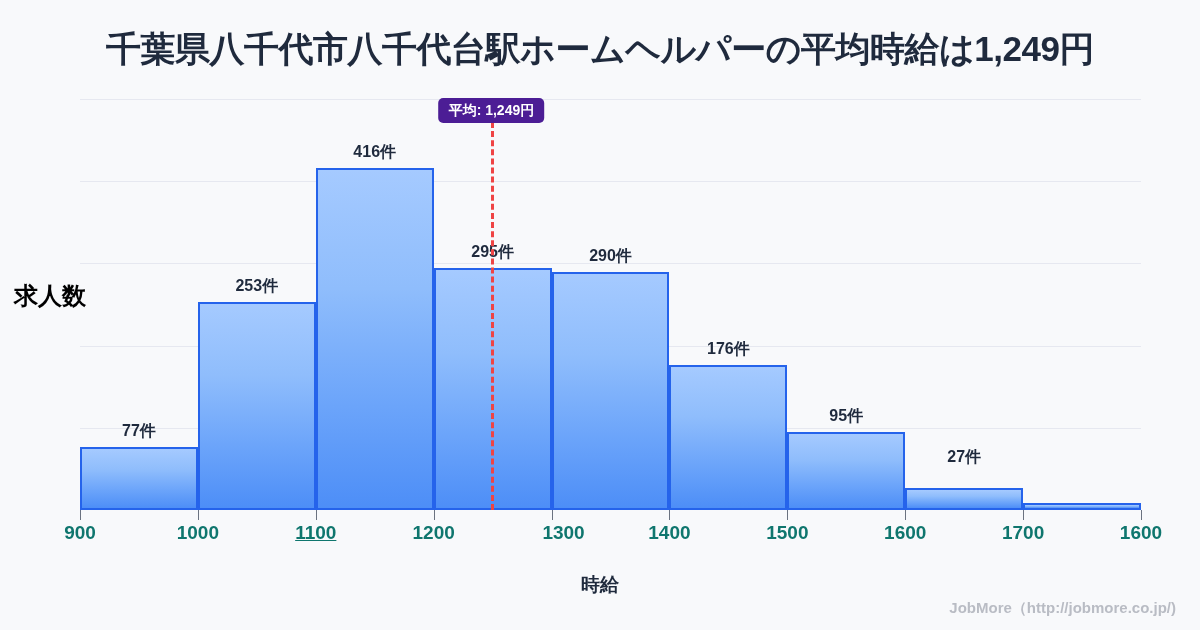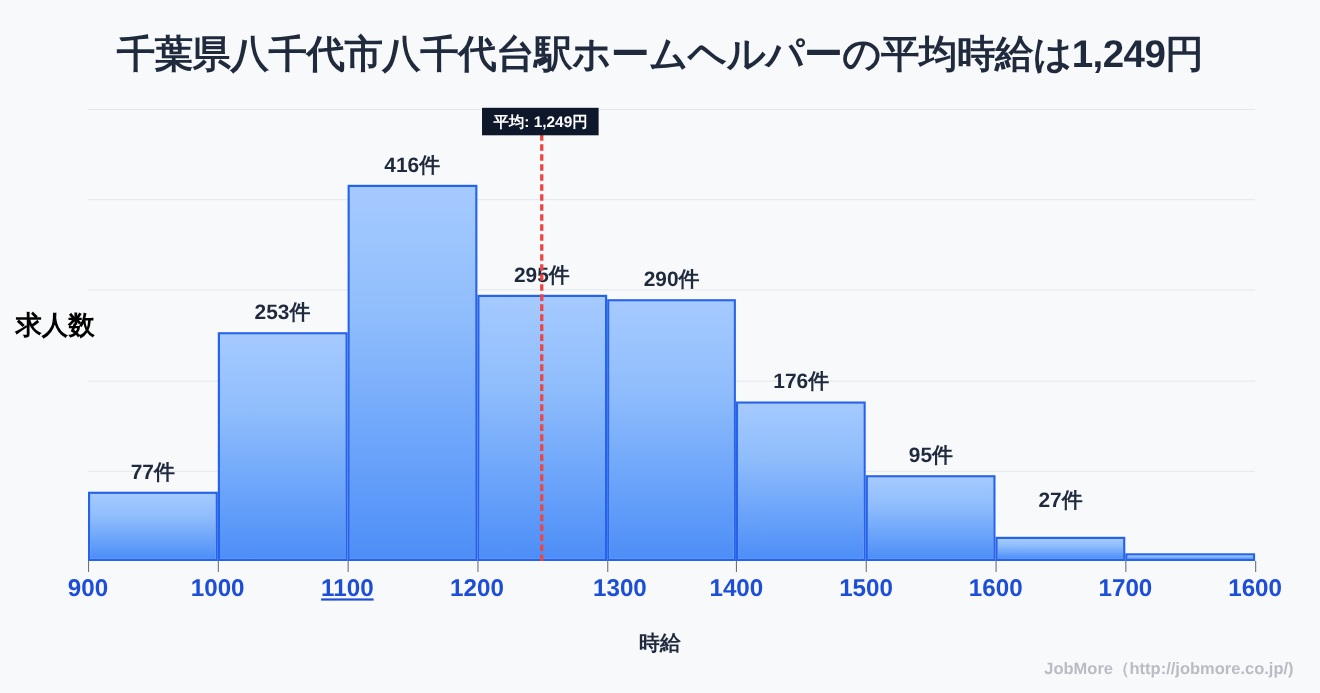--- a/index.html
+++ b/index.html
@@ -49,59 +49,59 @@
   .bar{
     position:absolute;
     bottom:0;
     box-sizing:border-box;
     background:linear-gradient(to bottom,#a5caff 0%,#8fbdfc 35%,#6ba4fa 70%,#4d8ef7 100%);
     border:2px solid #2563eb;
   }
   .bar-label{
     position:absolute;
     text-align:center;
-    font-size:19px;
+    font-size:16px;
     font-weight:bold;
     color:#1f2a3d;
     white-space:nowrap;
   }
   
   .tick{
     position:absolute;
     top:411px;
     width:1px;height:10px;
     background:#6b7280;
   }
   .tick-label{
     position:absolute;
     top:423px;
-    font-size:22px;
+    font-size:19px;
     font-weight:bold;
-    color:#1d4ed8;
+    color:#0f766e;
     text-align:center;
     white-space:nowrap;
     transform:translateX(-50%);
   }
   
   .avg-line{
     position:absolute;
     top:23px;
     width:0;height:388px;
     border-left:3px dashed #ef4444;
   }
   .avg-badge{
     position:absolute;
     top:-1px;
     transform:translateX(-50%);
-    background:#0f172a;
+    background:#4c1d95;
     color:#ffffff;
     font-size:14px;
     font-weight:bold;
     padding:5px 10px 6px 10px;
-    border-radius:0;
+    border-radius:5px;
     white-space:nowrap;
     line-height:1;
   }
   
   .y-title{
     position:absolute;
     left:14px;top:280px;
     font-size:24px;
     font-weight:bold;
     color:#000000;

